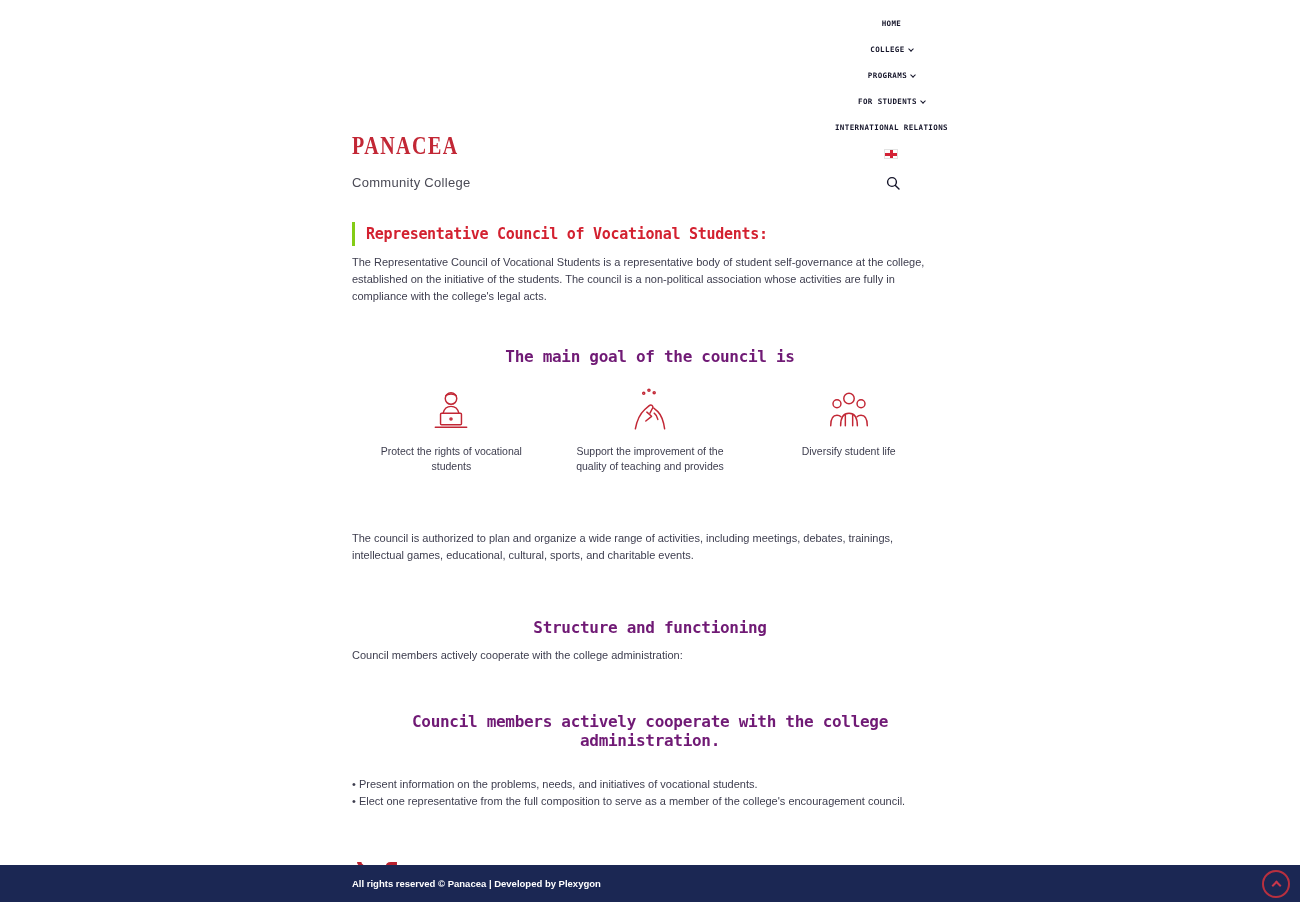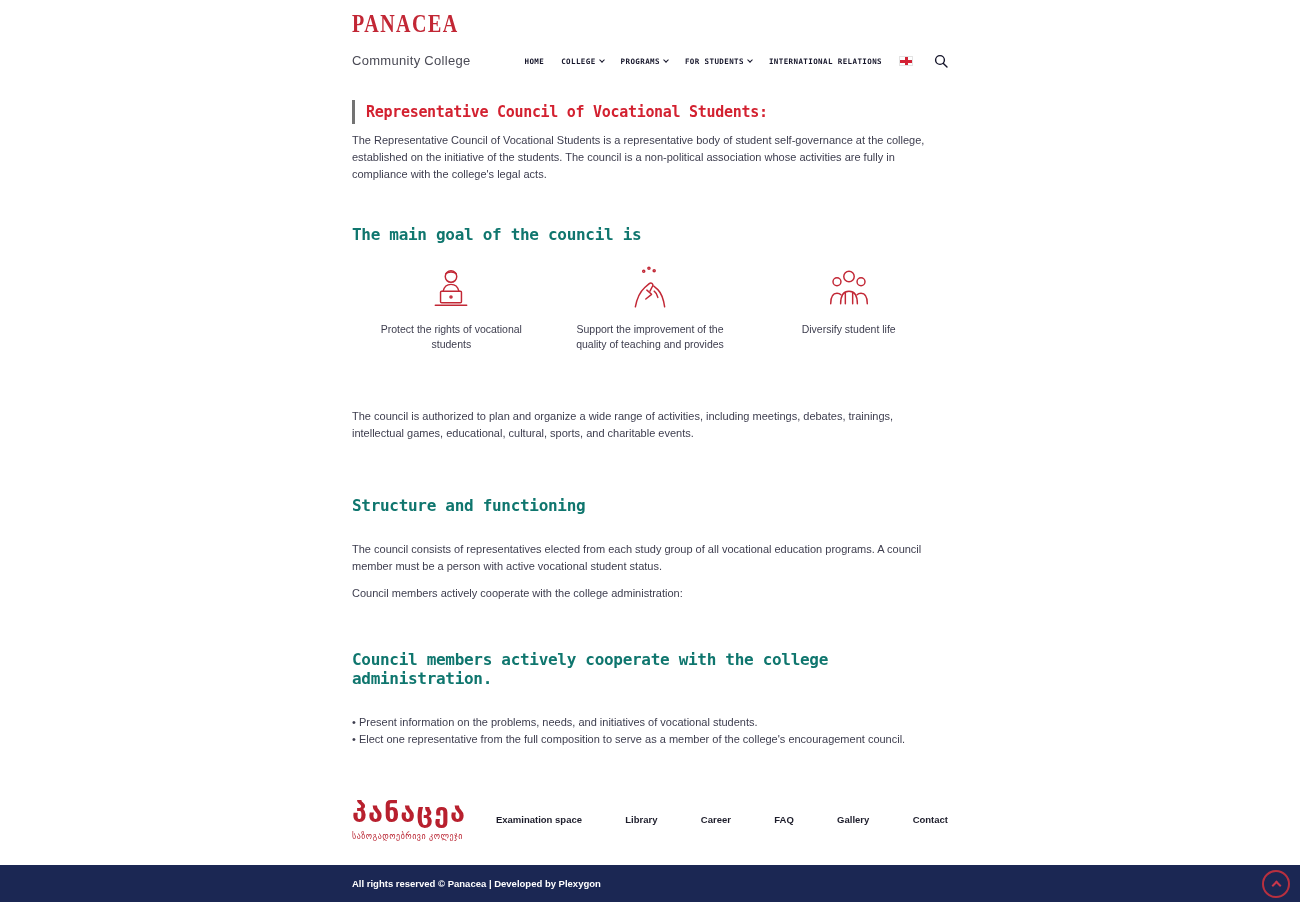--- a/index.html
+++ b/index.html
@@ -11,41 +11,41 @@
   .container { width:596px; margin:0 auto; position:relative; }
 
   
   .header { display:flex; justify-content:space-between; align-items:flex-end; padding-top:11px; }
   .logo-block { cursor:pointer; }
   .logo-title {
     font-family:"Liberation Serif", serif; font-weight:700; font-size:20px;
     color:#c22735; letter-spacing:1.5px; transform:scaleY(1.25); transform-origin:left top; line-height:20px;
   }
   .logo-sub { font-size:13px; color:#4a4a55; margin-top:22px; letter-spacing:0.3px; }
-  .nav { display:flex; align-items:center; gap:17px; margin-top:8px; }
+  .nav { display:flex; align-items:center; gap:17px; margin-top:8px;flex-direction:column; }
   .nav-item {
     font-family:"DejaVu Sans Mono", monospace; font-size:7.5px; font-weight:700;
     color:#15152a; letter-spacing:0.4px; cursor:pointer; display:flex; align-items:center; gap:4px;
     white-space:nowrap;
   }
   .chev { width:4px; height:4px; border-right:1.2px solid #15152a; border-bottom:1.2px solid #15152a; transform:rotate(45deg); margin-top:-2px; }
   .flag { width:14px; height:10px; position:relative; background:#fdfdfd; border:0.5px solid #e3e3e3; cursor:pointer; }
   .flag:before { content:""; position:absolute; left:50%; top:0; bottom:0; width:3px; margin-left:-1.5px; background:#d32235; }
   .flag:after  { content:""; position:absolute; top:50%; left:0; right:0; height:3px; margin-top:-1.5px; background:#d32235; }
   .search-btn { cursor:pointer; margin-left:4px; display:flex; align-items:center; }
 
   
   .page-heading {
-    margin-top:32px; border-left:3px solid #737373; padding-left:11px;
+    margin-top:32px; border-left:3px solid #84cc16; padding-left:11px;
     font-family:"DejaVu Sans Mono", monospace; font-weight:700; font-size:15px;
     color:#d32130; line-height:24px; letter-spacing:-0.3px;
   }
   .h2 {
     font-family:"DejaVu Sans Mono", monospace; font-weight:700; font-size:16px;
-    color:#0f766e; letter-spacing:-0.3px;
+    color:#701a75; letter-spacing:-0.3px;text-align:center;
   }
   .body-text { font-size:11px; line-height:1.55; color:#3d3d4e; }
   .intro { margin-top:8px; }
   .goals-heading { margin-top:42px; }
   .goals { margin-top:20px; display:flex; }
   .goal { flex:1; text-align:center; }
   .goal-icon { display:inline-block; }
   .goal-label { margin-top:8px; font-size:10.5px; line-height:1.4; color:#3d3d4e; padding:0 10px; }
   .activities { margin-top:56px; }
   .structure-heading { margin-top:54px; }
@@ -158,21 +158,20 @@
           <path d="M39.5 38 c0-7.5-2.5-10-6-10 c-1.5 0-2.8 0.5-3.8 1.5"></path>
         </svg>
       </span>
       <div class="goal-label">Diversify student life</div>
     </div>
   </div>
 
   <p class="body-text activities">The council is authorized to plan and organize a wide range of activities, including meetings, debates, trainings, intellectual games, educational, cultural, sports, and charitable events.</p>
 
   <div class="h2 structure-heading">Structure and functioning</div>
-  <p class="body-text structure-p1">The council consists of representatives elected from each study group of all vocational education programs. A council member must be a person with active vocational student status.</p>
   <p class="body-text structure-p2">Council members actively cooperate with the college administration:</p>
 
   <div class="h2 coop-heading">Council members actively cooperate with the college administration.</div>
   <div class="bullets">
     <p class="body-text">• Present information on the problems, needs, and initiatives of vocational students.</p>
     <p class="body-text">• Elect one representative from the full composition to serve as a member of the college's encouragement council.</p>
   </div>
 
   <div class="footer-top">
     <div class="f-logo">

